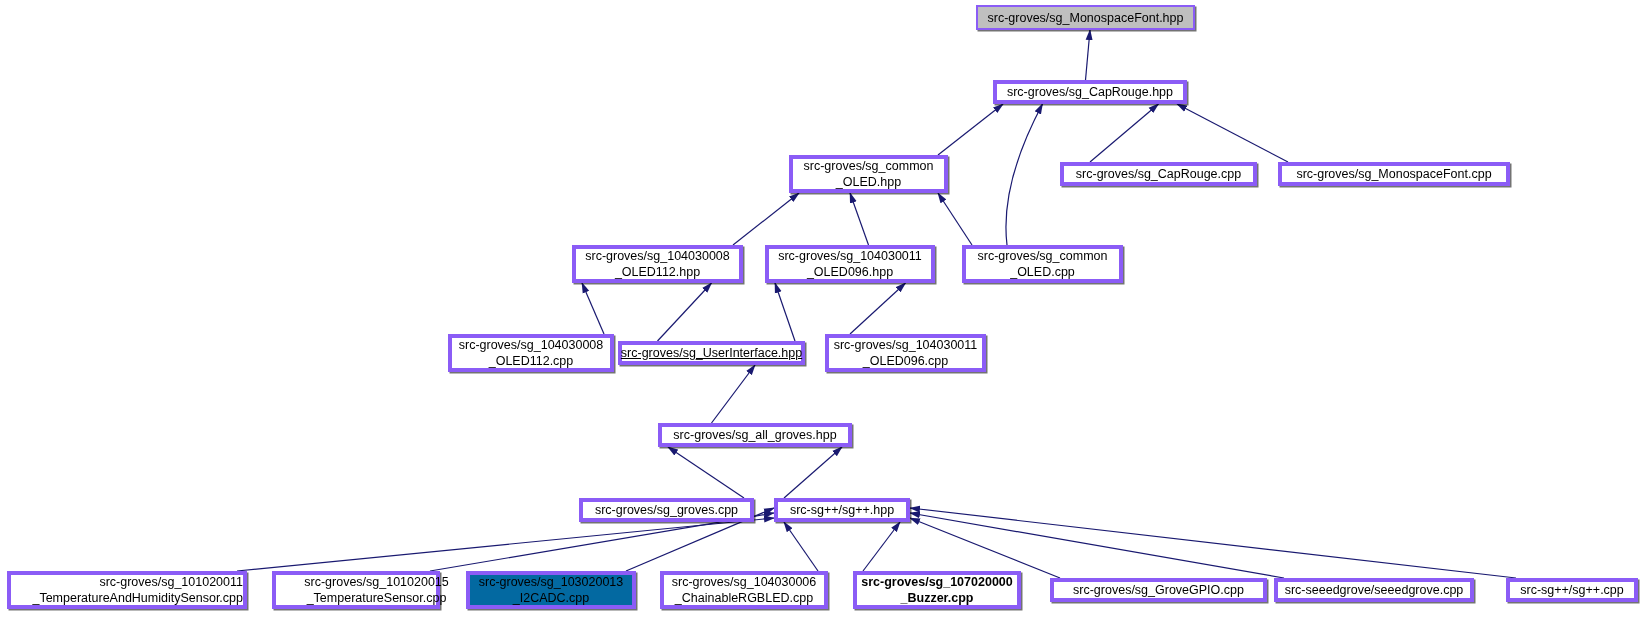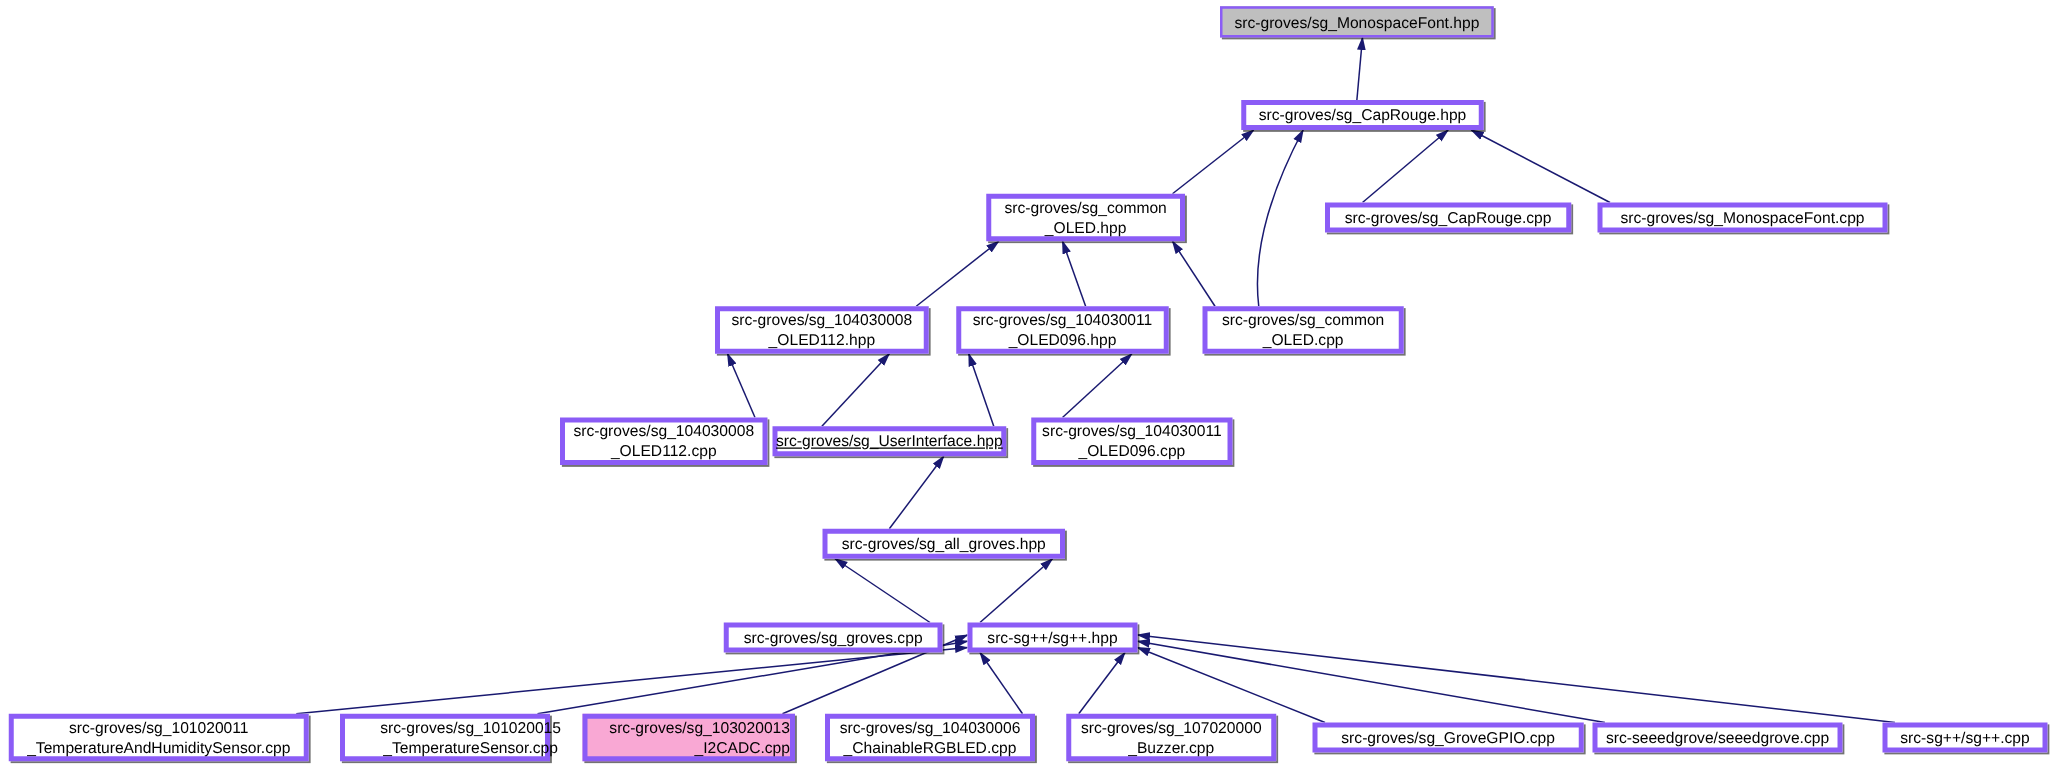--- a/index.html
+++ b/index.html
@@ -104,37 +104,37 @@
       </div>
       <div class="node" style="left: 579px; top: 498px; width: 175px; height: 24px; background: rgb(255, 255, 255);">
         <span>src-groves/sg_groves.cpp</span>
       </div>
       <div class="node" style="left: 658px; top: 423px; width: 194px; height: 24px; background: rgb(255, 255, 255);">
         <span>src-groves/sg_all_groves.hpp</span>
       </div>
       <div class="node" style="left: 774px; top: 498px; width: 136px; height: 24px; background: rgb(255, 255, 255);">
         <span>src-sg++/sg++.hpp</span>
       </div>
-      <div class="node" style="left: 7px; top: 571px; width: 240px; height: 38px; background: rgb(255, 255, 255);">
+      <div class="node" style="left: 7px; top: 571px; width: 240px; height: 38px; background: rgb(255, 255, 255); align-items: flex-end;">
         <span>src-groves/sg_101020011</span>
         <span>_TemperatureAndHumiditySensor.cpp</span>
       </div>
       <div class="node" style="left: 272px; top: 571px; width: 168px; height: 38px; background: rgb(255, 255, 255); padding-left: 41px;">
         <span>src-groves/sg_101020015</span>
         <span>_TemperatureSensor.cpp</span>
       </div>
-      <div class="node" style="left: 466px; top: 571px; width: 170px; height: 38px; background: #f9a8d4; align-items: flex-end;">
+      <div class="node" style="left: 466px; top: 571px; width: 170px; height: 38px; background: #0369a1;">
         <span>src-groves/sg_103020013</span>
         <span>_I2CADC.cpp</span>
       </div>
       <div class="node" style="left: 660px; top: 571px; width: 168px; height: 38px; background: rgb(255, 255, 255);">
         <span>src-groves/sg_104030006</span>
         <span>_ChainableRGBLED.cpp</span>
       </div>
-      <div class="node" style="left: 853px; top: 571px; width: 168px; height: 38px; background: rgb(255, 255, 255);">
+      <div class="node" style="left: 853px; top: 571px; width: 168px; height: 38px; background: rgb(255, 255, 255); font-weight: bold;">
         <span>src-groves/sg_107020000</span>
         <span>_Buzzer.cpp</span>
       </div>
       <div class="node" style="left: 1050px; top: 578px; width: 217px; height: 24px; background: rgb(255, 255, 255);">
         <span>src-groves/sg_GroveGPIO.cpp</span>
       </div>
       <div class="node" style="left: 1274px; top: 578px; width: 200px; height: 24px; background: rgb(255, 255, 255);">
         <span>src-seeedgrove/seeedgrove.cpp</span>
       </div>
       <div class="node" style="left: 1506px; top: 578px; width: 132px; height: 24px; background: rgb(255, 255, 255);">

